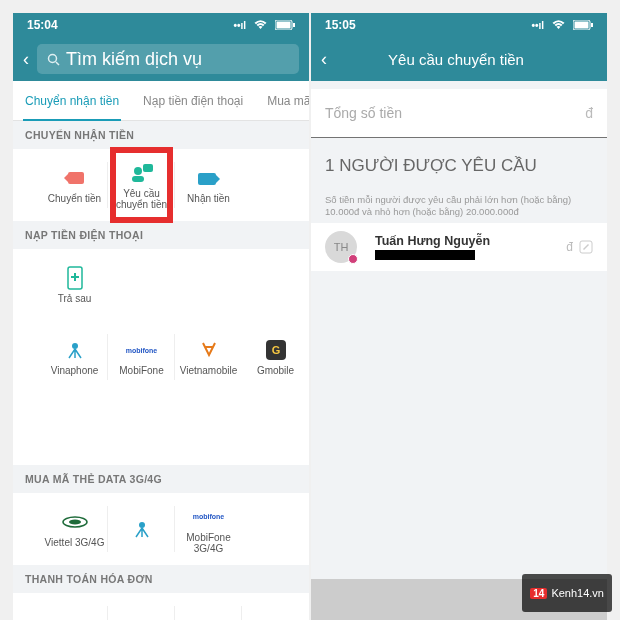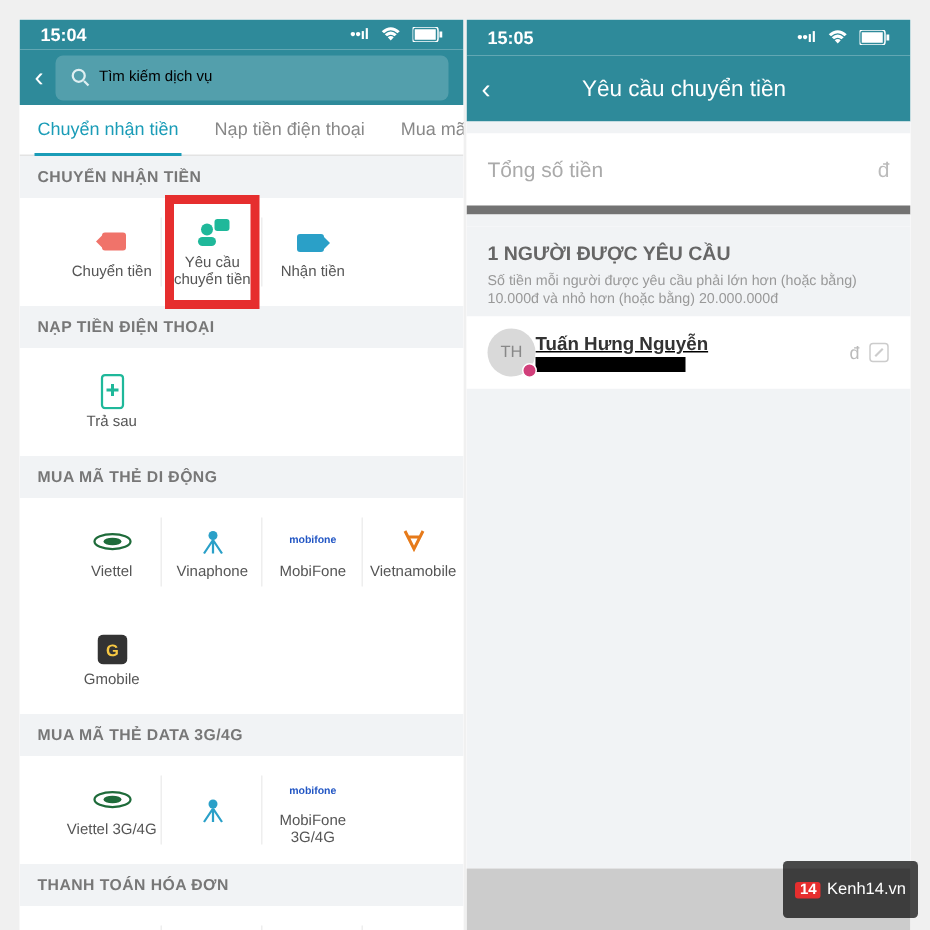--- a/index.html
+++ b/index.html
@@ -3,44 +3,44 @@
 <meta charset="utf-8">
 <style>
   * { margin: 0; padding: 0; box-sizing: border-box; font-family: -apple-system, Helvetica, Arial, sans-serif; }
   body { background: #f0f0f0; width: 620px; height: 620px; overflow: hidden; position: relative; }
   .phones { display: flex; gap: 2px; padding: 13px; }
   .phone { width: 308px; height: 616px; background: #fff; display: flex; flex-direction: column; overflow: hidden; }
   .statusbar { height: 24px; background: #2e8a9a; display: flex; align-items: center; justify-content: space-between; padding: 0 14px; color: #fff; font-size: 12px; font-weight: 600; }
   .status-icons { display: flex; gap: 8px; align-items: center; font-size: 10px; }
   .header1 { background: #2e8a9a; height: 44px; display: flex; align-items: center; padding: 0 10px; gap: 8px; }
   .back { color: #fff; font-size: 18px; }
-  .search { flex: 1; background: rgba(255,255,255,0.18); border-radius: 5px; height: 30px; display: flex; align-items: center; padding: 0 10px; color: #000000; font-size: 10px; gap: 6px; }
+  .search { flex: 1; background: rgba(255,255,255,0.18); border-radius: 5px; height: 30px; display: flex; align-items: center; padding: 0 10px; color: #ffffff; font-size: 18px; gap: 6px; }
   .tabs { display: flex; height: 40px; border-bottom: 1px solid #e3e3e3; background: #fff; }
   .tab { padding: 0 12px; display: flex; align-items: center; font-size: 12px; color: #888; white-space: nowrap; position: relative; }
   .tab.active { color: #1a9cb7; }
   .tab.active::after { content: ""; position: absolute; bottom: -1px; left: 10px; right: 10px; height: 2px; background: #1a9cb7; }
   .section-hdr { background: #f1f3f5; padding: 8px 12px; font-size: 10.5px; color: #777; font-weight: 600; letter-spacing: .3px; text-transform: uppercase; }
   .grid { display: flex; flex-wrap: wrap; background: #fff; margin-left: 28px; }
   .cell { width: 25%; height: 72px; display: flex; flex-direction: column; align-items: center; justify-content: center; gap: 3px; font-size: 10px; color: #555; text-align: center; position: relative; }
   .cell .ico { width: 26px; height: 24px; display: flex; align-items: center; justify-content: center; }
   .cell.hl { z-index: 2; }
   .cell.hl::before { content: ""; position: absolute; top: -2px; left: 2px; right: 2px; bottom: -2px; border: 6px solid #e62e2e; }
   .gridline::after { content:""; position:absolute; right:0; top:18%; bottom:18%; width:1px; background:#eee; }
   .header2 { background: #2e8a9a; height: 44px; display: flex; align-items: center; padding: 0 10px; gap: 8px; color: #fff; }
   .header2 .title { flex: 1; text-align: center; font-size: 15px; font-weight: 500; margin-right: 20px; }
-  .field { padding: 16px 14px; background: #fff; display: flex; justify-content: space-between; align-items: center; font-size: 14px; color: #aaa; border-bottom: 6px solid #737373; }
+  .field { padding: 16px 14px; background: #fff; display: flex; justify-content: space-between; align-items: center; font-size: 14px; color: #aaa; border-bottom: 1px solid #737373; }
   .field .currency { color: #bbb; }
   .sep { height: 8px; background: #f1f3f5; }
   .req-hdr { padding: 10px 14px 4px; background: #f1f3f5; }
-  .req-hdr .t { font-size: 13px; color: #666; font-weight: 700; }
-  .req-hdr .d { font-size: 9.5px; color: #999; margin-top: 6px; line-height: 1.3; }
-  .contact { background: #fff; padding: 8px 14px; display: flex; align-items: center; gap: 0; position: relative; }
+  .req-hdr .t { font-size: 17px; color: #666; font-weight: 400; }
+  .req-hdr .d { font-size: 9.5px; color: #999; margin-top: 18px; line-height: 1.3; }
+  .contact { background: #fff; padding: 8px 14px; display: flex; align-items: center; gap: 18px; position: relative; }
   .avatar { width: 32px; height: 32px; border-radius: 50%; background: #d9d9d9; display: flex; align-items: center; justify-content: center; font-size: 11px; color: #888; position: relative; }
   .avatar::after { content: ""; position: absolute; width: 8px; height: 8px; background: #d13f7a; border-radius: 50%; bottom: -1px; right: -1px; border: 1.5px solid #fff; }
-  .contact-info { flex: 1; text-decoration: underline; }
+  .contact-info { flex: 1; }
   .contact-name { font-size: 12.5px; font-weight: 600; color: #333; }
   .contact-sub { width: 100px; height: 10px; background: #000; margin-top: 2px; }
   .contact-amt { font-size: 12px; color: #bbb; display: flex; align-items: center; gap: 6px; }
   .editico { color: #ccc; }
   .rest { flex: 1; background: #f1f3f5; }
   .bottombar { height: 50px; background: #ccc; }
   .watermark { position: absolute; bottom: 8px; right: 8px; background: rgba(0,0,0,.7); color: #fff; padding: 13px 8px; border-radius: 3px; font-size: 11px; display: flex; align-items: center; gap: 4px; }
   .badge14 { background: #e62e2e; padding: 0 3px; border-radius: 2px; font-weight: bold; font-size: 10px; }
   svg { display: block; }
 </style>
@@ -127,31 +127,21 @@
               <rect x="2" y="1" width="14" height="22" rx="2" fill="none" stroke="#1fb89a" stroke-width="1.5"></rect>
               <path d="M9 7 L9 15 M5 11 L13 11" stroke="#1fb89a" stroke-width="2"></path>
             </svg>
           </span>
         <span>Trả sau</span>
       </div>
       <div class="cell"></div>
         <div class="cell"></div>
     </div>
 
-    <div class="section-hdr">MUA MÃ THẺ DI ĐỘNG</div>
-    <div class="grid">
-      <div class="cell gridline">
-        <span class="ico">
-            <svg width="26" height="14">
-              <ellipse cx="13" cy="7" rx="12" ry="5" fill="none" stroke="#1e6b3a" stroke-width="1.5"></ellipse>
-              <ellipse cx="13" cy="7" rx="6" ry="2.5" fill="#1e6b3a"></ellipse>
-            </svg>
-          </span>
-        <span>Viettel</span>
-      </div>
+    <div class="grid">
       <div class="cell gridline">
         <span class="ico">
             <svg width="20" height="20">
               <circle cx="10" cy="6" r="3" fill="#2aa0c8"></circle>
               <path d="M10 9 L4 18 M10 9 L16 18 M10 9 L10 18" stroke="#2aa0c8" stroke-width="1.5"></path>
             </svg>
           </span>
         <span>Vinaphone</span>
       </div>
       <div class="cell gridline">

